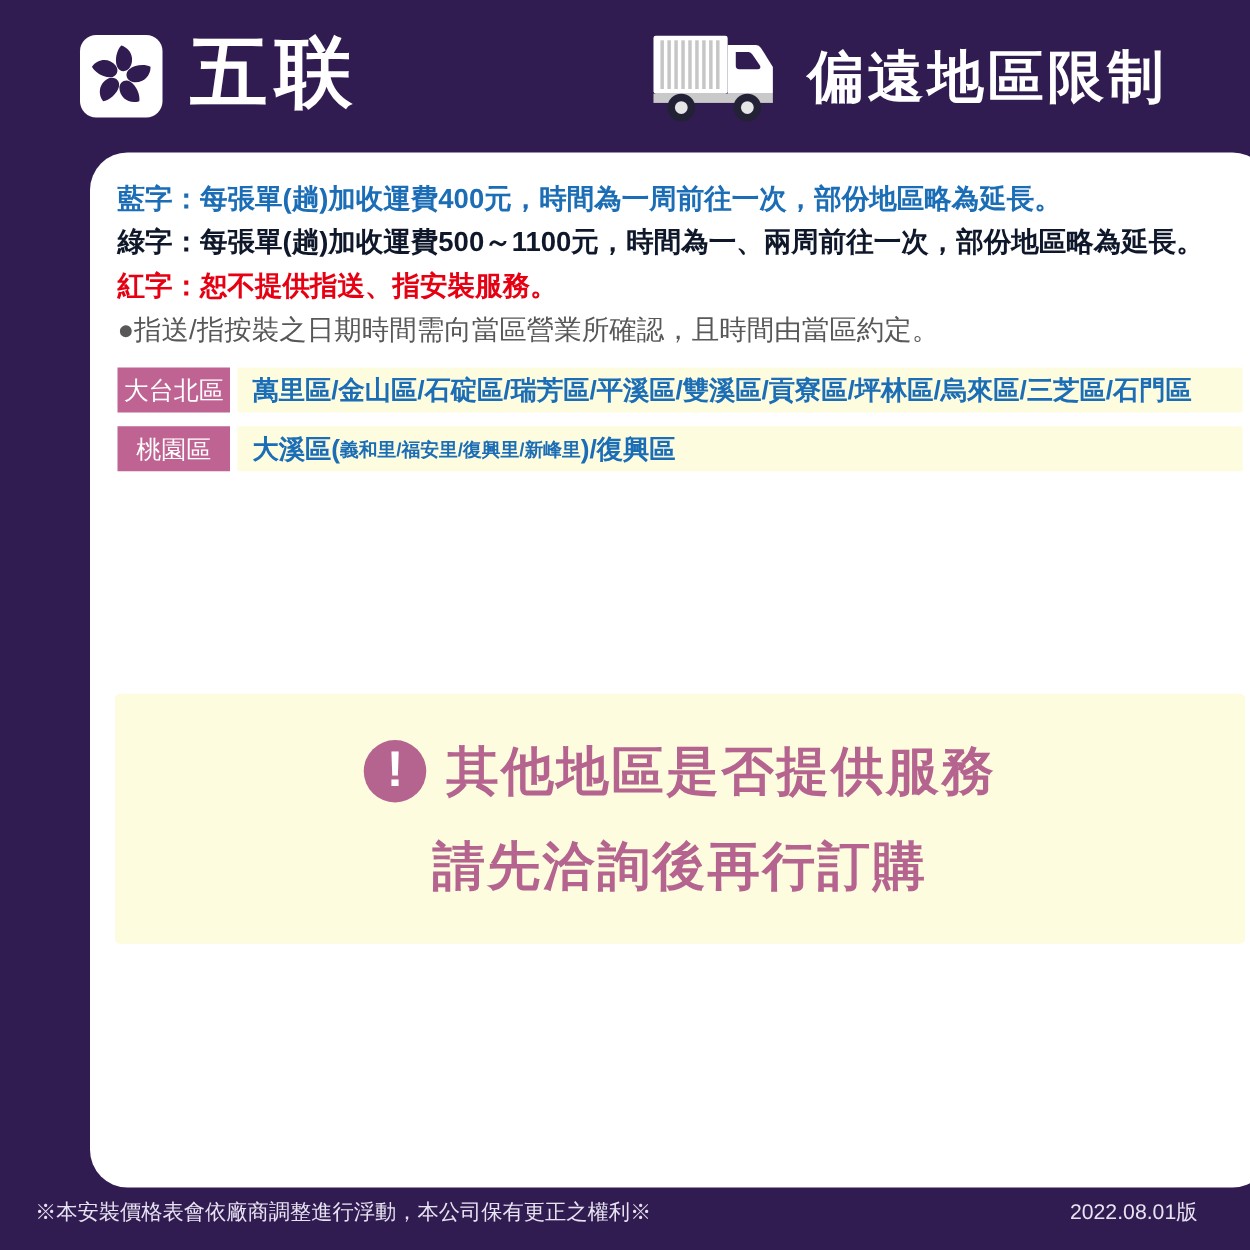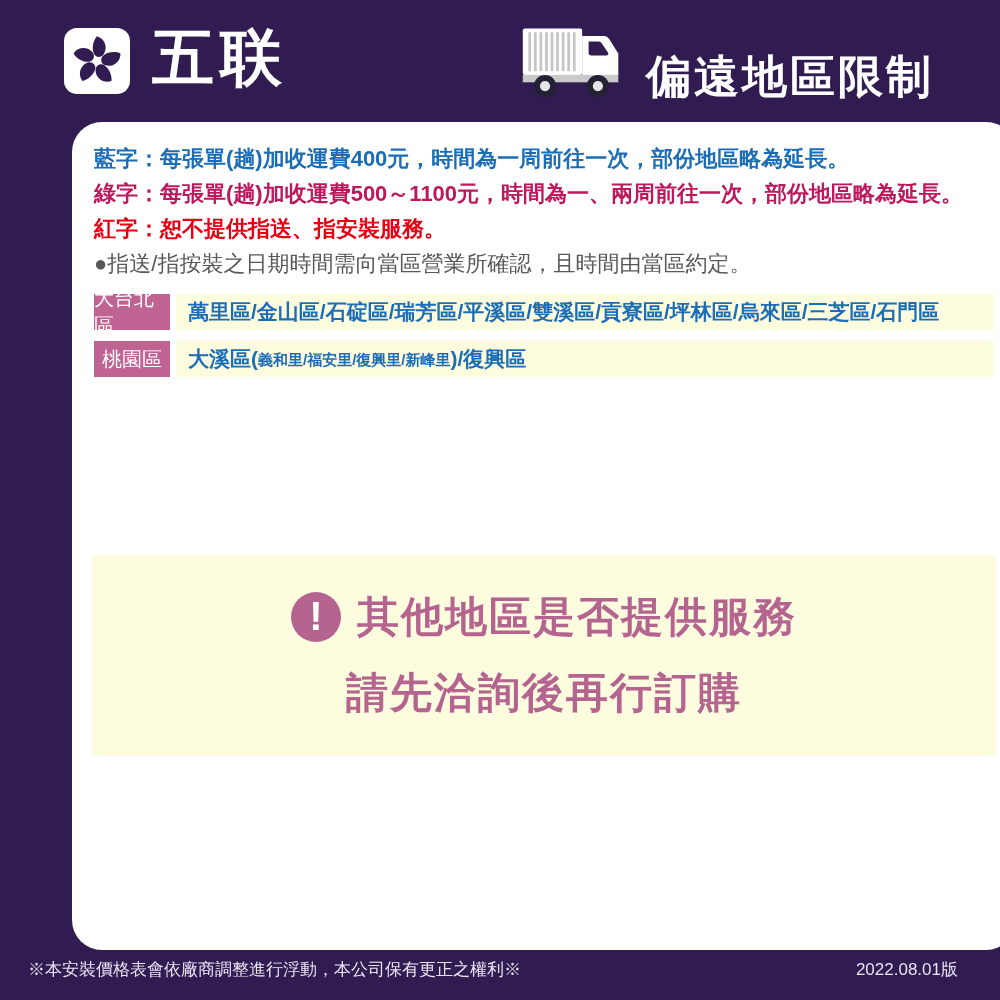--- a/index.html
+++ b/index.html
@@ -20,42 +20,42 @@
   .logo{
     width:66px;height:66px;background:#ffffff;border-radius:13px;
     display:flex;align-items:center;justify-content:center;flex:0 0 auto;
   }
   .logo svg{width:56px;height:56px;}
   .brand-name{
     color:#ffffff;font-size:62px;font-weight:900;letter-spacing:6px;
     font-family:"DejaVu Serif","Liberation Serif",serif;
     line-height:1;padding-bottom:6px;
   }
-  .title-group{display:flex;align-items:flex-end;gap:24px;}
+  .title-group{display:flex;align-items:center;gap:24px;}
   .truck{width:102px;height:76px;display:block;flex:0 0 auto;}
   .page-title{
     margin:0;color:#ffffff;font-size:45px;font-weight:bold;letter-spacing:3px;line-height:1;
   }
   
   .card{
     position:absolute;left:28px;top:122px;width:944px;height:828px;
     background:#ffffff;border-radius:30px;box-sizing:border-box;
     padding:19px 22px;
     margin-left:44px;
   }
   .note{margin:0;font-size:22px;font-weight:bold;line-height:35px;white-space:nowrap;}
   .note.blue{color:#1b6db6;}
-  .note.green{color:#be185d;}
+  .note.green{color:#0f172a;}
   .note.red{color:#e60012;}
   .note.gray{color:#595757;font-weight:normal;}
   
   .region-row{display:flex;align-items:stretch;height:36px;margin-top:11px;}
   .region-row.first{margin-top:13px;}
   .region-label{
-    width:76px;flex:0 0 auto;margin-right:6px;
+    width:90px;flex:0 0 auto;margin-right:6px;
     background:#bf6393;color:#ffffff;font-size:20px;
     display:flex;align-items:center;justify-content:center;
   }
   .region-areas{
     flex:1;background:#fdfcdf;color:#1b6db6;font-weight:bold;font-size:21px;
     display:flex;align-items:center;padding-left:12px;white-space:nowrap;
   }
   .region-areas .sub{font-size:15px;font-weight:bold;align-self:center;padding-top:3px;}
   
   .warning-box{

